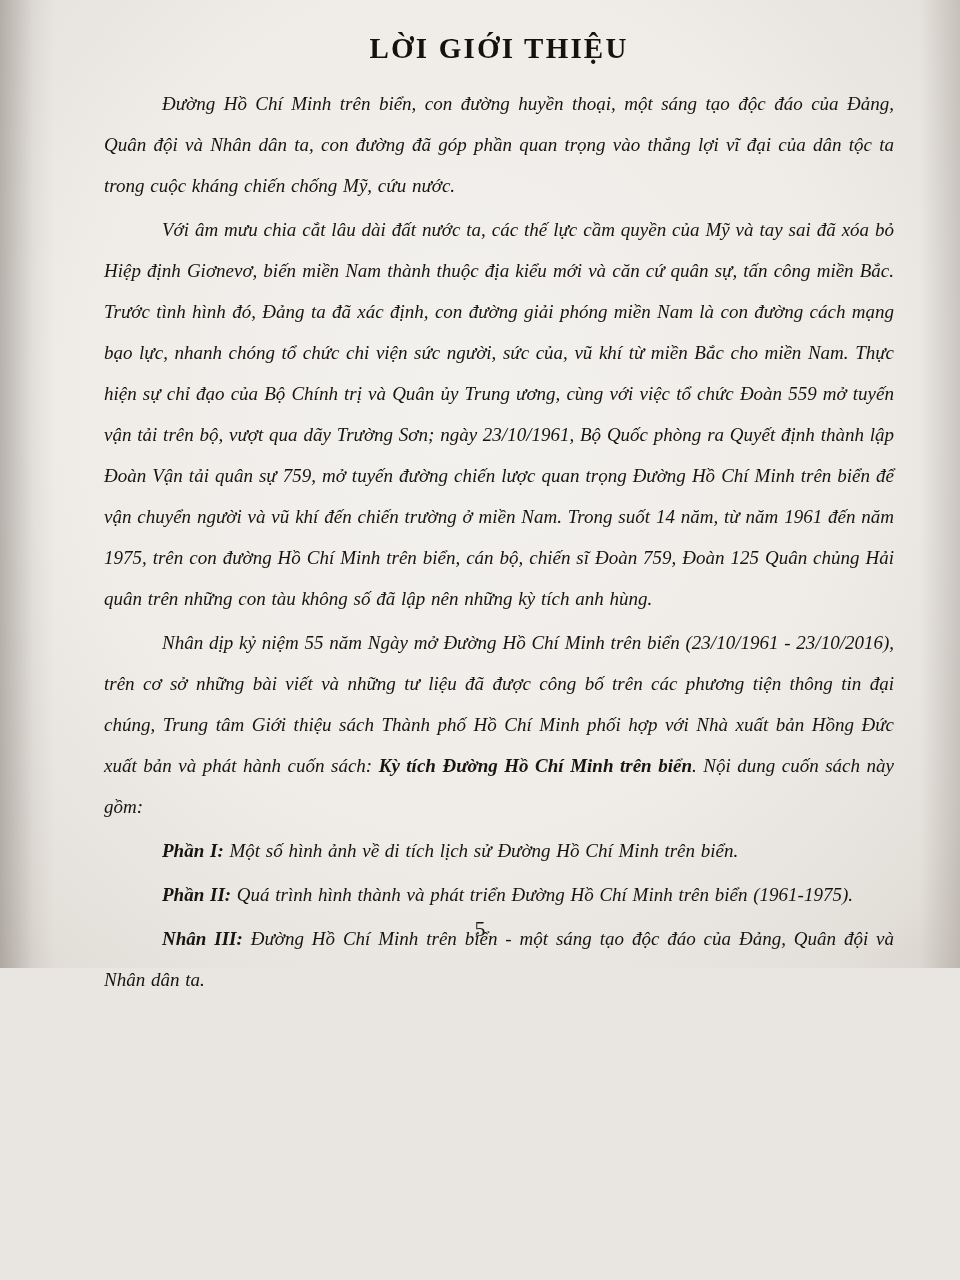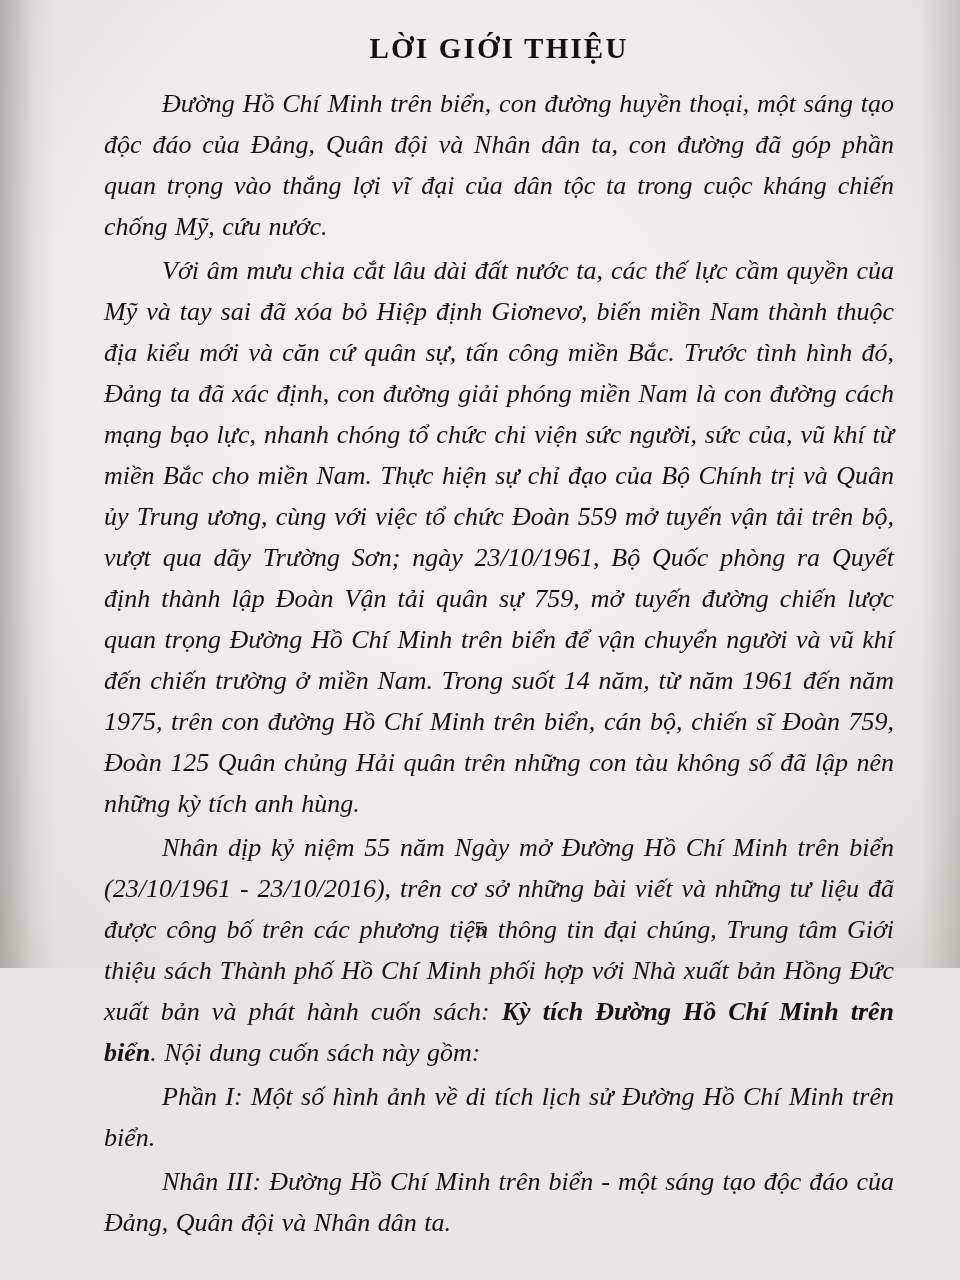--- a/index.html
+++ b/index.html
@@ -54,36 +54,36 @@
     font-size: 29px;
     font-weight: bold;
     letter-spacing: 2.2px;
     color: #14120f;
     margin: 10px 0 18px 0;
     font-family: "Liberation Serif", "DejaVu Serif", serif;
   }
 
   p.para {
     font-style: italic;
-    font-size: 26px;
+    font-size: 19px;
     line-height: 41px;
     text-align: justify;
     text-justify: inter-word;
     color: #17140f;
     margin: 0 0 3px 0;
     text-indent: 58px;
     word-spacing: 1px;
   }
 
   .bookname {
     font-weight: bold;
   }
 
   .part-label {
-    font-weight: normal;
+    font-weight: bold;
     font-style: italic;
   }
 
   .page-number {
     position: absolute;
     left: 0;
     right: 0;
     bottom: 26px;
     text-align: center;
     font-size: 22px;
@@ -100,19 +100,20 @@
     <h1 class="doc-title">LỜI GIỚI THIỆU</h1>
 
     <p class="para">Đường Hồ Chí Minh trên biển, con đường huyền thoại, một sáng tạo độc đáo của Đảng, Quân đội và Nhân dân ta, con đường đã góp phần quan trọng vào thắng lợi vĩ đại của dân tộc ta trong cuộc kháng chiến chống Mỹ, cứu nước.</p>
 
     <p class="para">Với âm mưu chia cắt lâu dài đất nước ta, các thế lực cầm quyền của Mỹ và tay sai đã xóa bỏ Hiệp định Giơnevơ, biến miền Nam thành thuộc địa kiểu mới và căn cứ quân sự, tấn công miền Bắc. Trước tình hình đó, Đảng ta đã xác định, con đường giải phóng miền Nam là con đường cách mạng bạo lực, nhanh chóng tổ chức chi viện sức người, sức của, vũ khí từ miền Bắc cho miền Nam. Thực hiện sự chỉ đạo của Bộ Chính trị và Quân ủy Trung ương, cùng với việc tổ chức Đoàn 559 mở tuyến vận tải trên bộ, vượt qua dãy Trường Sơn; ngày 23/10/1961, Bộ Quốc phòng ra Quyết định thành lập Đoàn Vận tải quân sự 759, mở tuyến đường chiến lược quan trọng Đường Hồ Chí Minh trên biển để vận chuyển người và vũ khí đến chiến trường ở miền Nam. Trong suốt 14 năm, từ năm 1961 đến năm 1975, trên con đường Hồ Chí Minh trên biển, cán bộ, chiến sĩ Đoàn 759, Đoàn 125 Quân chủng Hải quân trên những con tàu không số đã lập nên những kỳ tích anh hùng.</p>
 
     <p class="para"><span>Nhân dịp kỷ niệm 55 năm Ngày mở Đường Hồ Chí Minh trên biển (23/10/1961 - 23/10/2016), trên cơ sở những bài viết và những tư liệu đã được công bố trên các phương tiện thông tin đại chúng, Trung tâm Giới thiệu sách Thành phố Hồ Chí Minh phối hợp với Nhà xuất bản Hồng Đức xuất bản và phát hành cuốn sách: </span><span class="bookname">Kỳ tích Đường Hồ Chí Minh trên biển</span><span>. Nội dung cuốn sách này gồm:</span></p>
 
     <p class="para"><span class="part-label">Phần I:</span><span> Một số hình ảnh về di tích lịch sử Đường Hồ Chí Minh trên biển.</span></p>
 
+    <p class="para"><span class="part-label">Phần II:</span><span> Quá trình hình thành và phát triển Đường Hồ Chí Minh trên biển (1961-1975).</span></p>
 
     <p class="para"><span class="part-label">Nhân III:</span><span> Đường Hồ Chí Minh trên biển - một sáng tạo độc đáo của Đảng, Quân đội và Nhân dân ta.</span></p>
 
   </div>
 
   <div class="page-number">5</div>
 </div>
 
 </body></html>

